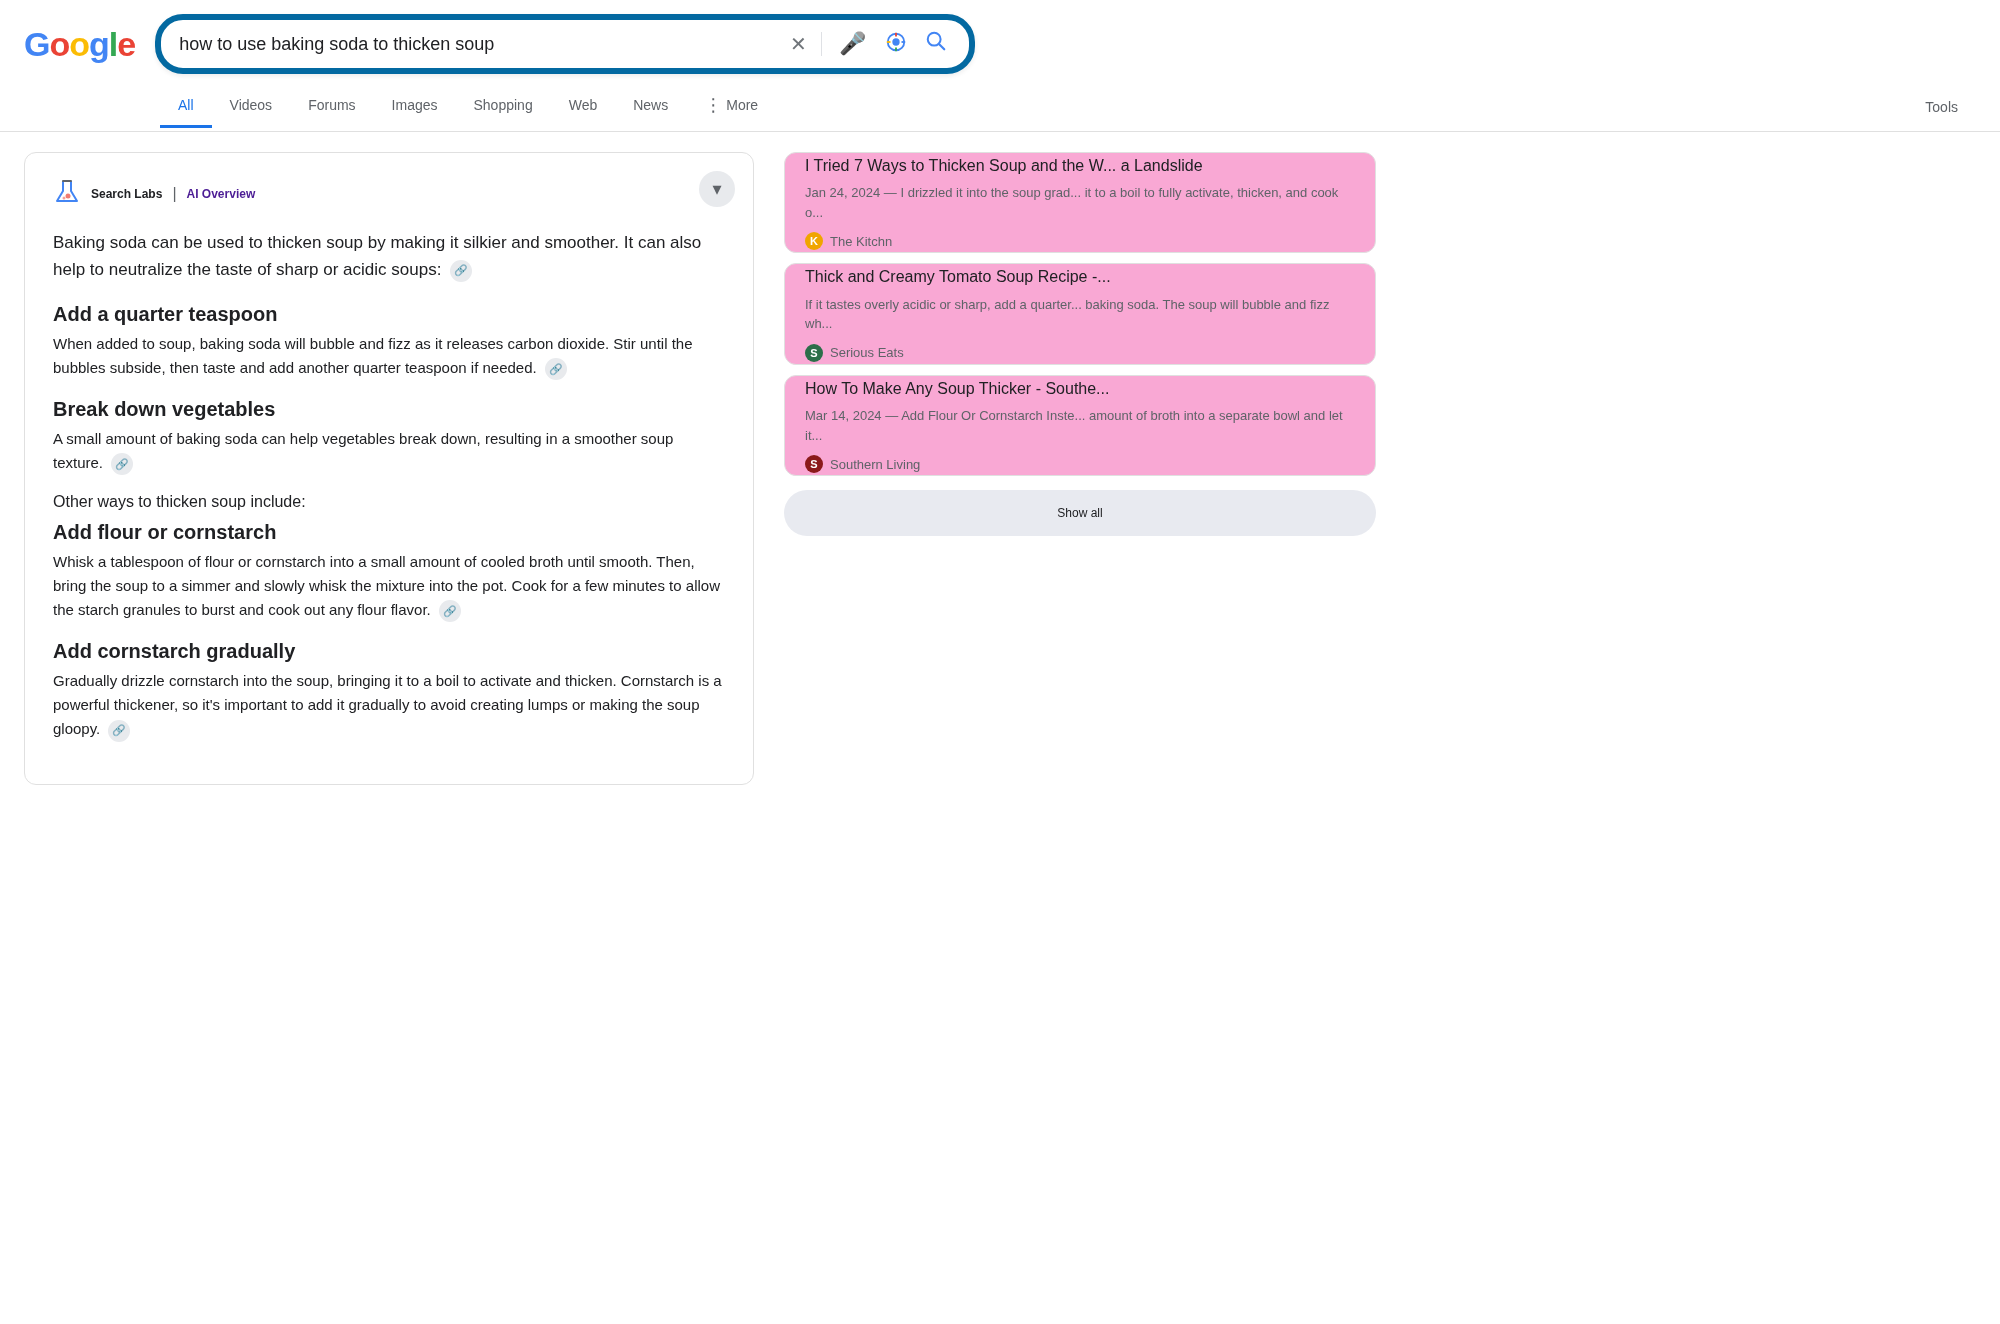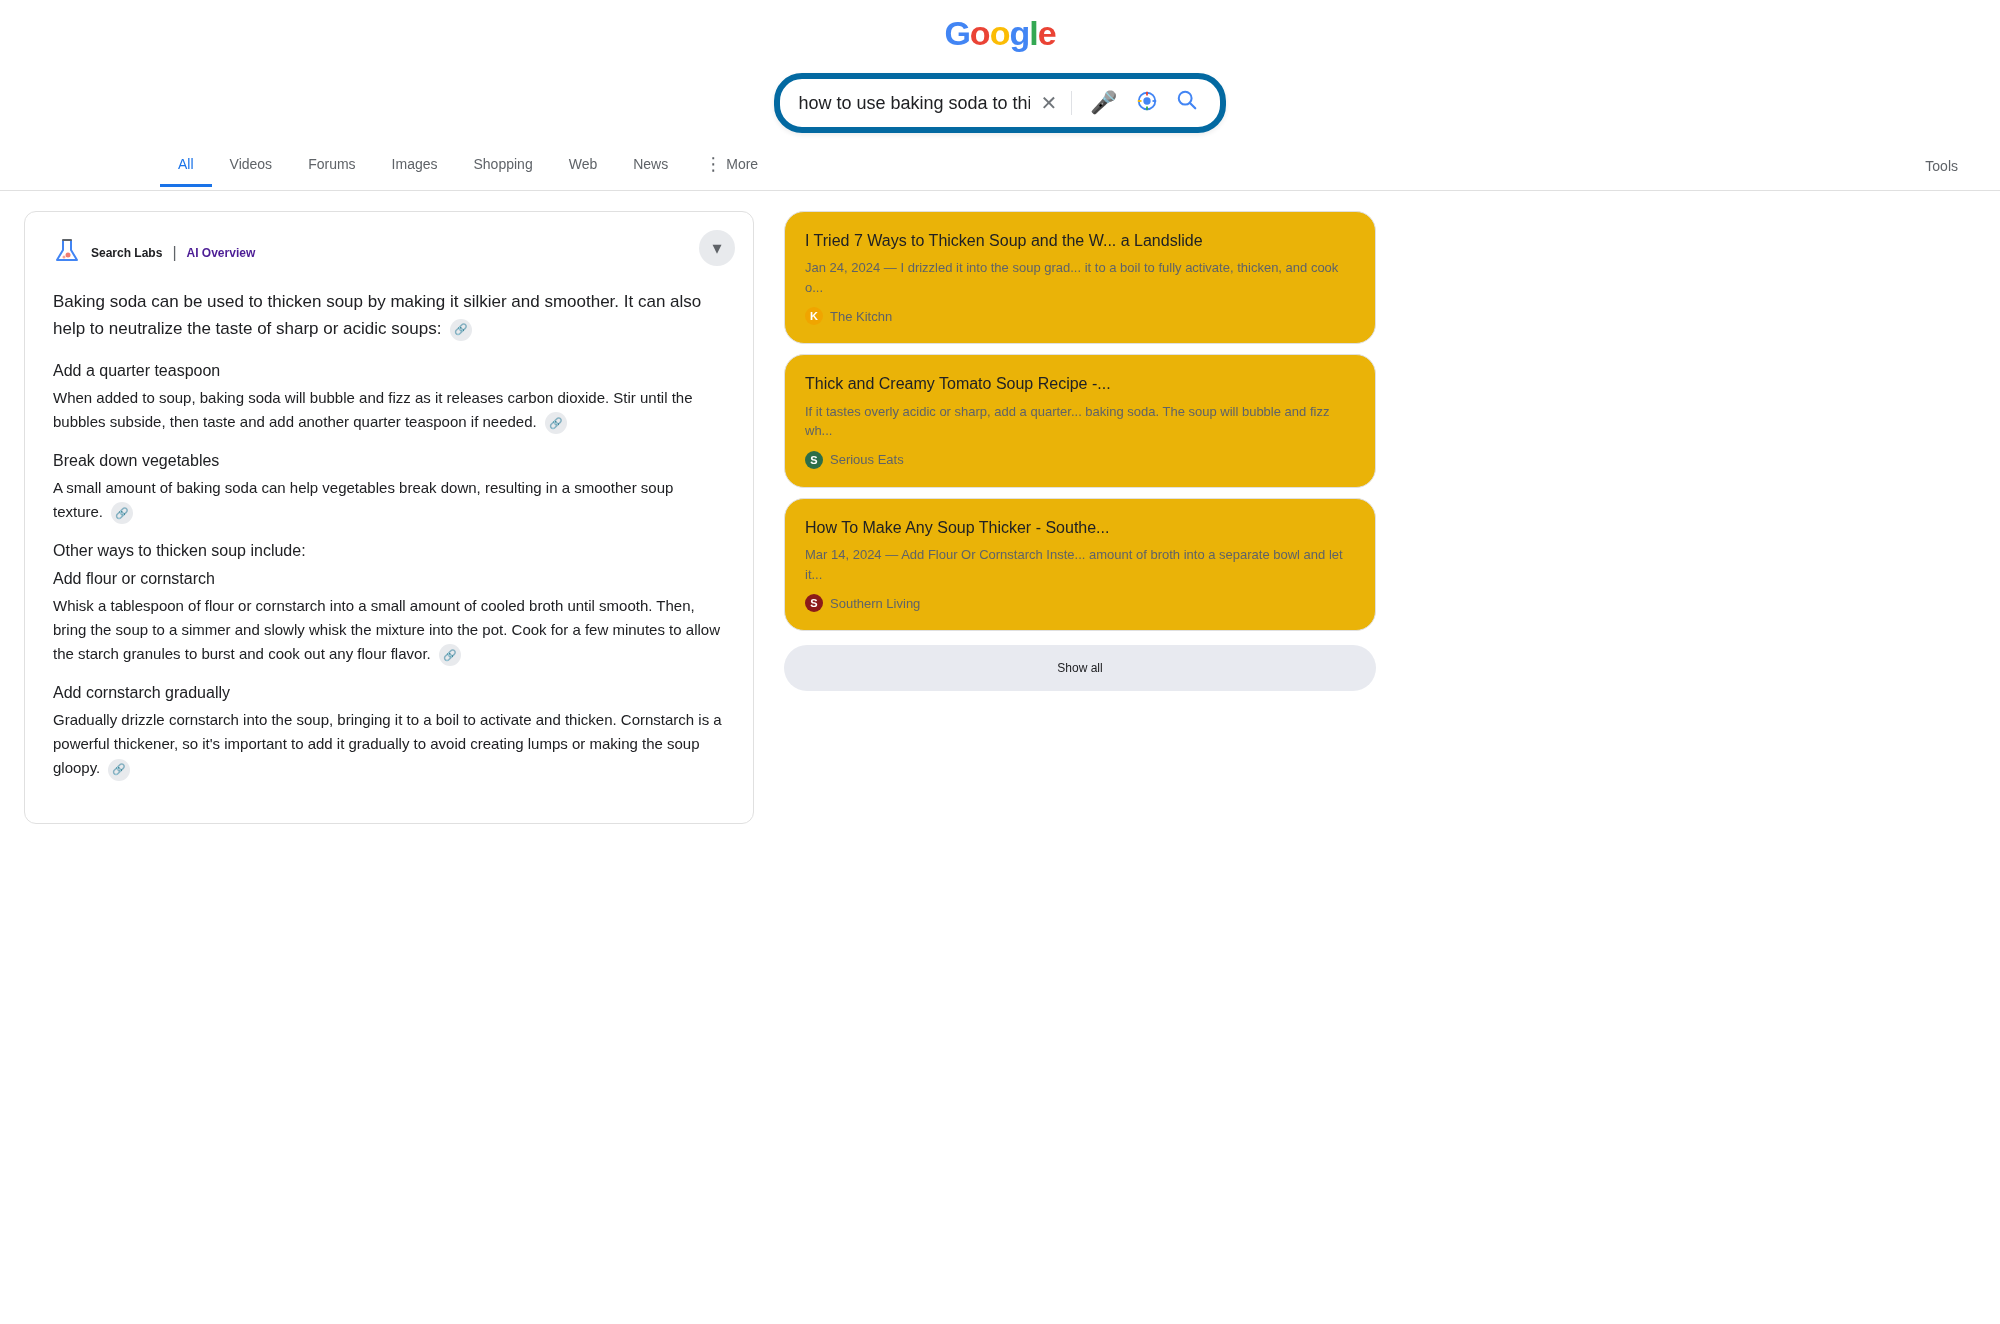--- a/index.html
+++ b/index.html
@@ -9,21 +9,20 @@
       color: #202124;
       font-size: 16px;
     }
 
     
     .header {
       display: flex;
       align-items: center;
       padding: 14px 24px 0 24px;
       gap: 20px;
-      flex-direction: column;
     }
     .logo {
       font-size: 34px;
       font-weight: 700;
       letter-spacing: -1px;
       flex-shrink: 0;
       cursor: pointer;
       user-select: none;
     }
     .logo-b { color: #4285F4; }
@@ -193,22 +192,22 @@
       color: #5f6368;
       cursor: pointer;
       vertical-align: middle;
       margin-left: 4px;
     }
 
     .ai-section {
       margin-bottom: 18px;
     }
     .ai-section-title {
-      font-size: 16px;
-      font-weight: 400;
+      font-size: 20px;
+      font-weight: 700;
       color: #202124;
       margin-bottom: 6px;
     }
     .ai-section-body {
       font-size: 15px;
       color: #202124;
       line-height: 1.6;
     }
 
     .ai-section-heading {
@@ -226,24 +225,24 @@
       overflow: hidden;
     }
 
     .source-cards {
       display: flex;
       flex-direction: column;
       gap: 0;
     }
     .source-card {
       border: 1px solid #e0e0e0;
-      border-radius: 20px;
-      padding: 18px 20px;
+      border-radius: 12px;
+      padding: 2px 20px;
       margin-bottom: 10px;
-      background: #eab308;
+      background: #f9a8d4;
       cursor: pointer;
       overflow: hidden;
     }
 
     .source-card-title {
       font-size: 16px;
       font-weight: 500;
       color: #202124;
       margin-bottom: 6px;
       line-height: 1.4;

